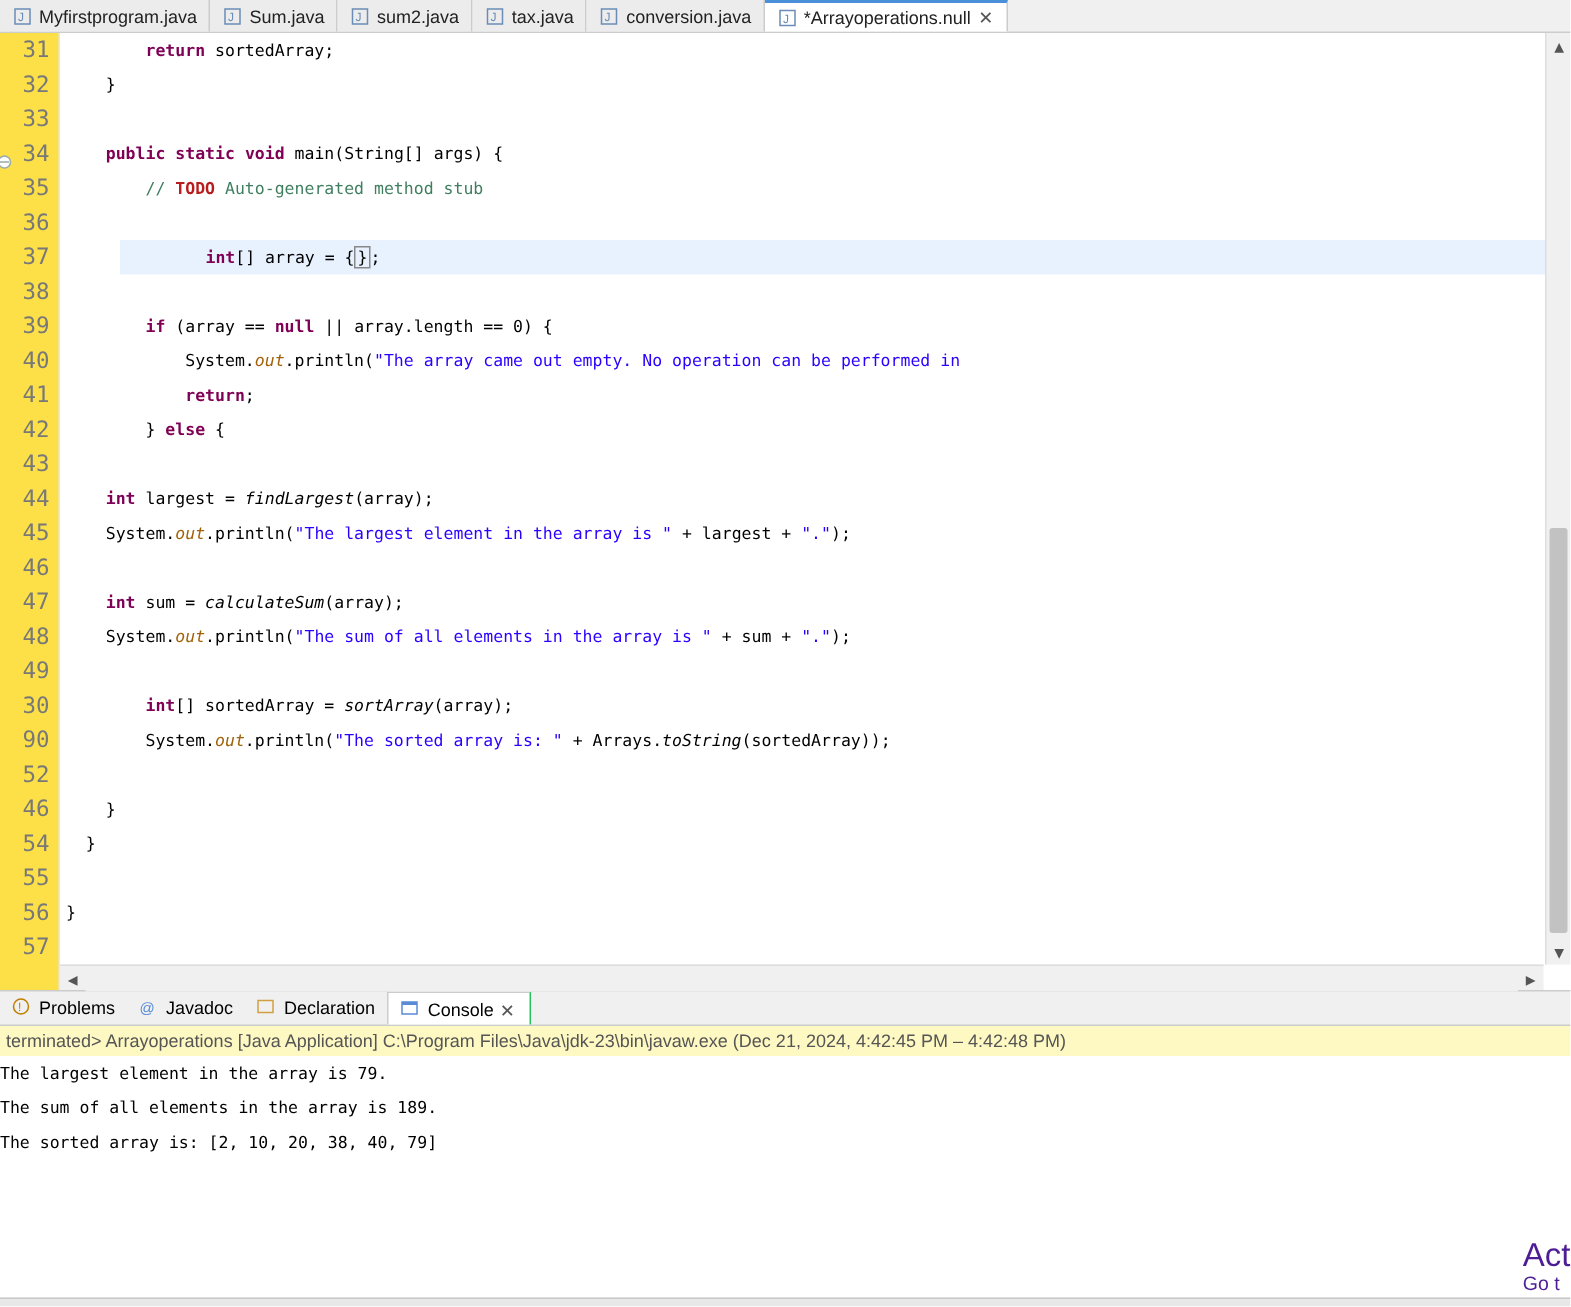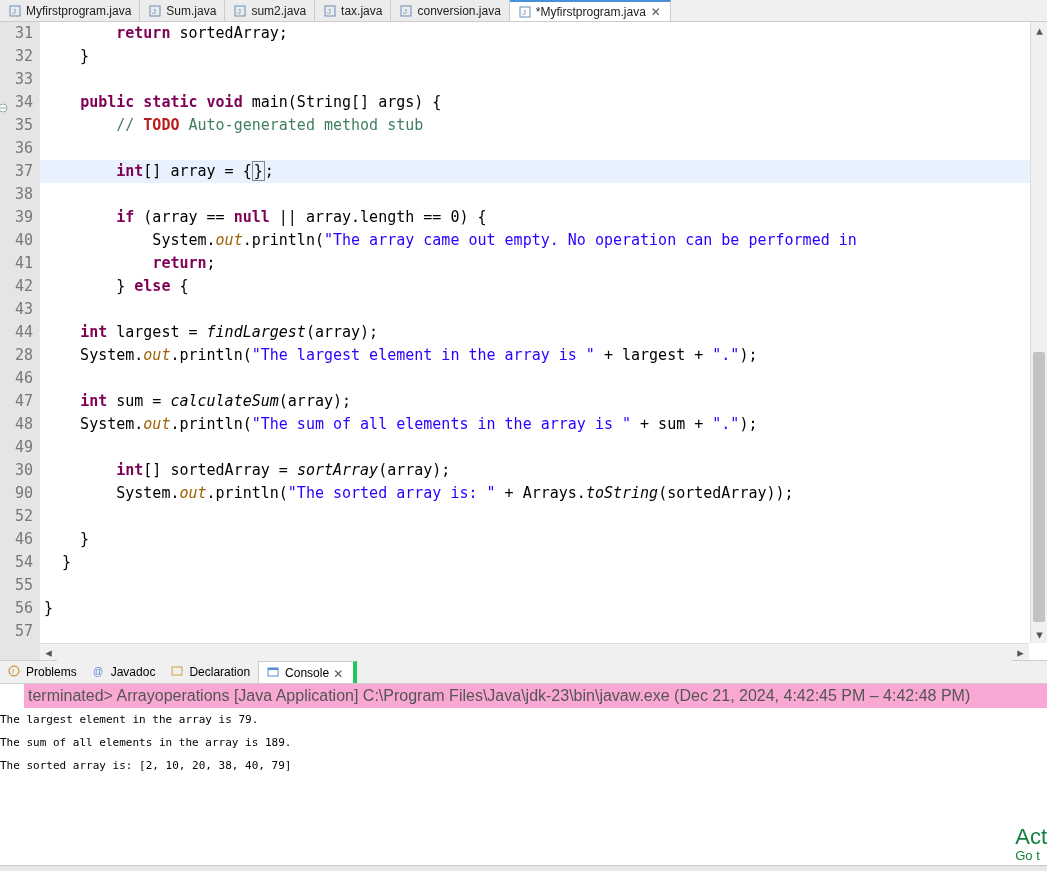--- a/index.html
+++ b/index.html
@@ -49,50 +49,50 @@
     color: #555;
   }
   .editor-area {
     display: flex;
     height: 638px;
     position: relative;
     background: #fff;
   }
   .gutter {
     width: 40px;
-    background: #e5e5e5;
+    background: #fde047;
     font-family: Consolas, monospace;
     font-size: 15px;
     color: #787878;
     text-align: right;
     padding-right: 6px;
     line-height: 23px;
     user-select: none;
     border-right: 1px solid #e8e8e8;
   }
   .gutter .ln { height: 23px; position: relative; }
   .gutter .ln .marker {
     position: absolute;
     left: -2px;
     top: 6px;
     width: 10px;
     height: 10px;
   }
   .code {
     flex: 1;
     font-family: Consolas, monospace;
-    font-size: 15px;
+    font-size: 11px;
     line-height: 23px;
     white-space: pre;
     color: #000;
     overflow: hidden;
     position: relative;
   }
   .code .line { height: 23px; padding-left: 4px; }
-  .code .line.hl { background: #e8f2fe; }
+  .code .line.hl { background: #e8f2fe; margin-left: 40px; }
   .kw { color: #7f0055; font-weight: bold; }
   .str { color: #2a00ff; }
   .cm { color: #3f7f5f; }
   .todo { color: #b91c1c; font-weight: bold; }
   .fld { color: #a16207; font-style: italic; }
   .mth { font-style: italic; }
   .hscroll {
     position: absolute;
     bottom: 0;
     left: 40px;
@@ -150,46 +150,45 @@
     padding: 0 8px;
     gap: 4px;
     font-size: 12px;
     height: 100%;
     cursor: pointer;
   }
   .ptab.active {
     background: #fff;
     border-top: 1px solid #ccc;
     border-left: 1px solid #ccc;
-    border-right: 4px solid #22c55e;
+    border-right: 1px solid #22c55e;
   }
   .ptab .icon { width:14px; height:14px; display:inline-flex; }
   .ptab .close { width:12px; height:12px; color:#555; }
   .console-header {
-    font-size: 16px;
+    font-size: 12px;
     color: #555;
     padding: 3px 4px;
-    background: #f9a8d4;
-    margin-left: 24px;
+    background: #fef9c3;
   }
   .console-output {
     font-family: Consolas, monospace;
     font-size: 11px;
     line-height: 23px;
     white-space: pre;
     color: #000;
     padding: 0 0 0 0;
     background: #fff;
     height: 120px;
   }
   .watermark {
     position: absolute;
     right: 0;
     bottom: 8px;
-    color: #15803d;
+    color: #4c1d95;
     font-size: 22px;
     line-height: 1.1;
     text-align: left;
   }
   .watermark .sub { font-size: 13px; }
   .statusbar {
     position:absolute; left:0; right:0; bottom:0; height:6px;
     background:#e8e8e8; border-top:1px solid #c9c9c9;
   }
 </style>
@@ -242,21 +241,21 @@
       </span>
     <span>conversion.java</span>
   </div>
   <div class="tab active">
     <span class="icon">
         <svg width="12" height="12">
           <rect x="1" y="1" width="10" height="10" fill="none" stroke="#6a8db7"></rect>
           <text x="3" y="9" font-size="8" fill="#6a8db7">J</text>
         </svg>
       </span>
-    <span>*Myfirstprogram.java</span>
+    <span>*Arrayoperations.null</span>
     <span class="close">✕</span>
   </div>
 </div>
 
 <div class="editor-area">
   <div class="gutter" id="gutter">
       <div class="ln">31</div>
       <div class="ln">32</div>
       <div class="ln">33</div>
       <div class="ln">34<span class="marker"><svg width="10" height="10">
@@ -266,21 +265,21 @@
       <div class="ln">35</div>
       <div class="ln">36</div>
       <div class="ln">37</div>
       <div class="ln">38</div>
       <div class="ln">39</div>
       <div class="ln">40</div>
       <div class="ln">41</div>
       <div class="ln">42</div>
       <div class="ln">43</div>
       <div class="ln">44</div>
-      <div class="ln">28</div>
+      <div class="ln">45</div>
       <div class="ln">46</div>
       <div class="ln">47</div>
       <div class="ln">48</div>
       <div class="ln">49</div>
       <div class="ln">30</div>
       <div class="ln">90</div>
       <div class="ln">52</div>
       <div class="ln">46</div>
       <div class="ln">54</div>
       <div class="ln">55</div>

